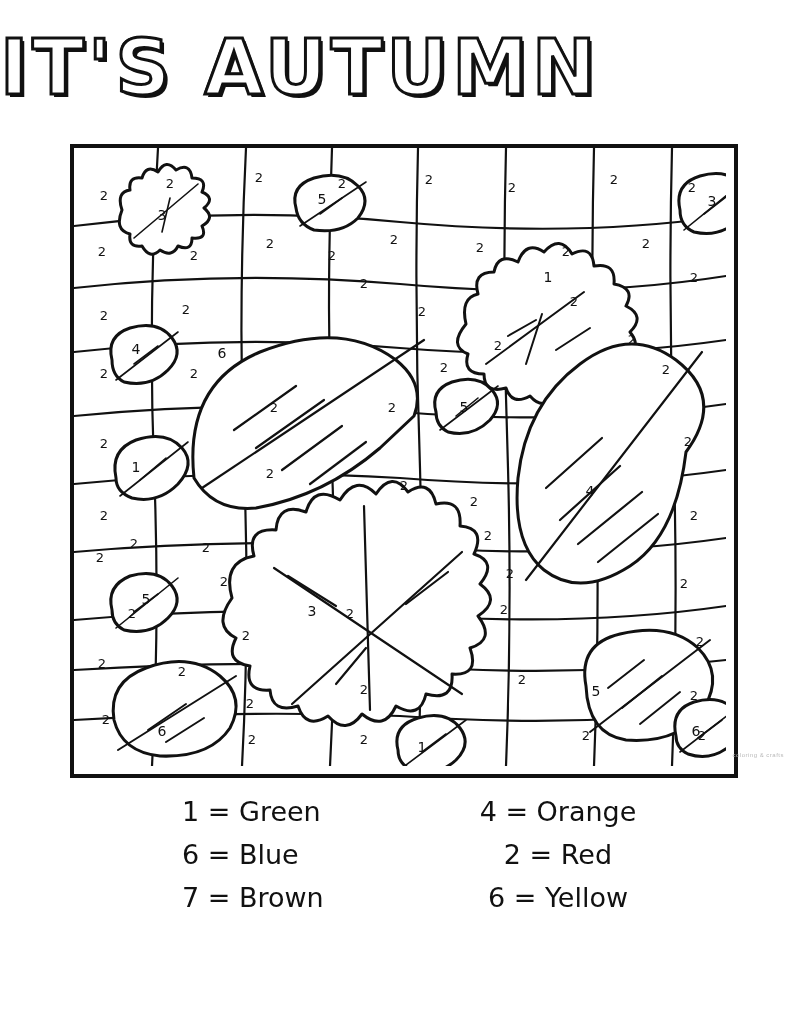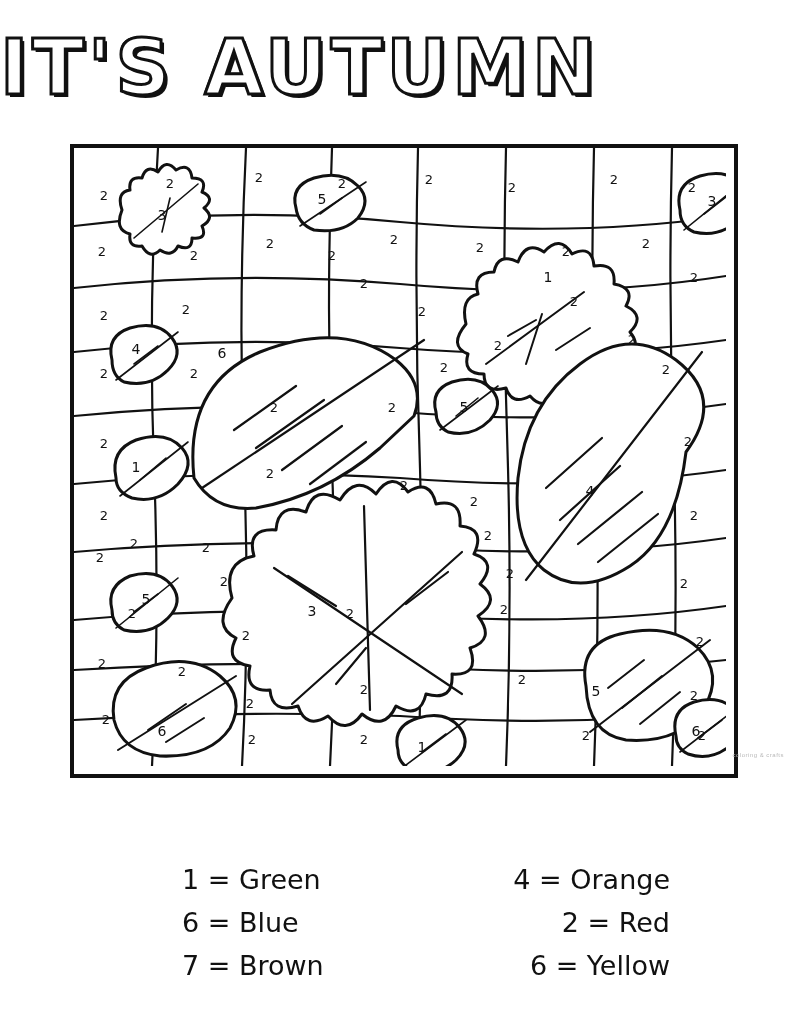--- a/index.html
+++ b/index.html
@@ -50,36 +50,36 @@
     overflow: hidden;
   }
   .puzzle svg {
     display: block;
   }
 
   
   .legend {
     position: absolute;
     left: 150px;
-    top: 864px;
+    top: 796px;
     width: 520px;
     display: grid;
     grid-template-columns: 1fr 1fr;
     row-gap: 12px;
     column-gap: 20px;
   }
   .legend-item {
     font-family: "DejaVu Sans", sans-serif;
     font-size: 27px;
     font-weight: 400;
     color: #111111;
     white-space: nowrap;
   }
   .legend-col-left { text-align: left; padding-left: 32px; }
-  .legend-col-right { text-align: right; padding-left: 26px; }
+  .legend-col-right { text-align: center; padding-left: 26px; }
 
   .credit {
     position: absolute;
     right: 16px;
     top: 752px;
     font-size: 6px;
     color: #b9b9b9;
     letter-spacing: 0.5px;
   }
 </style>

